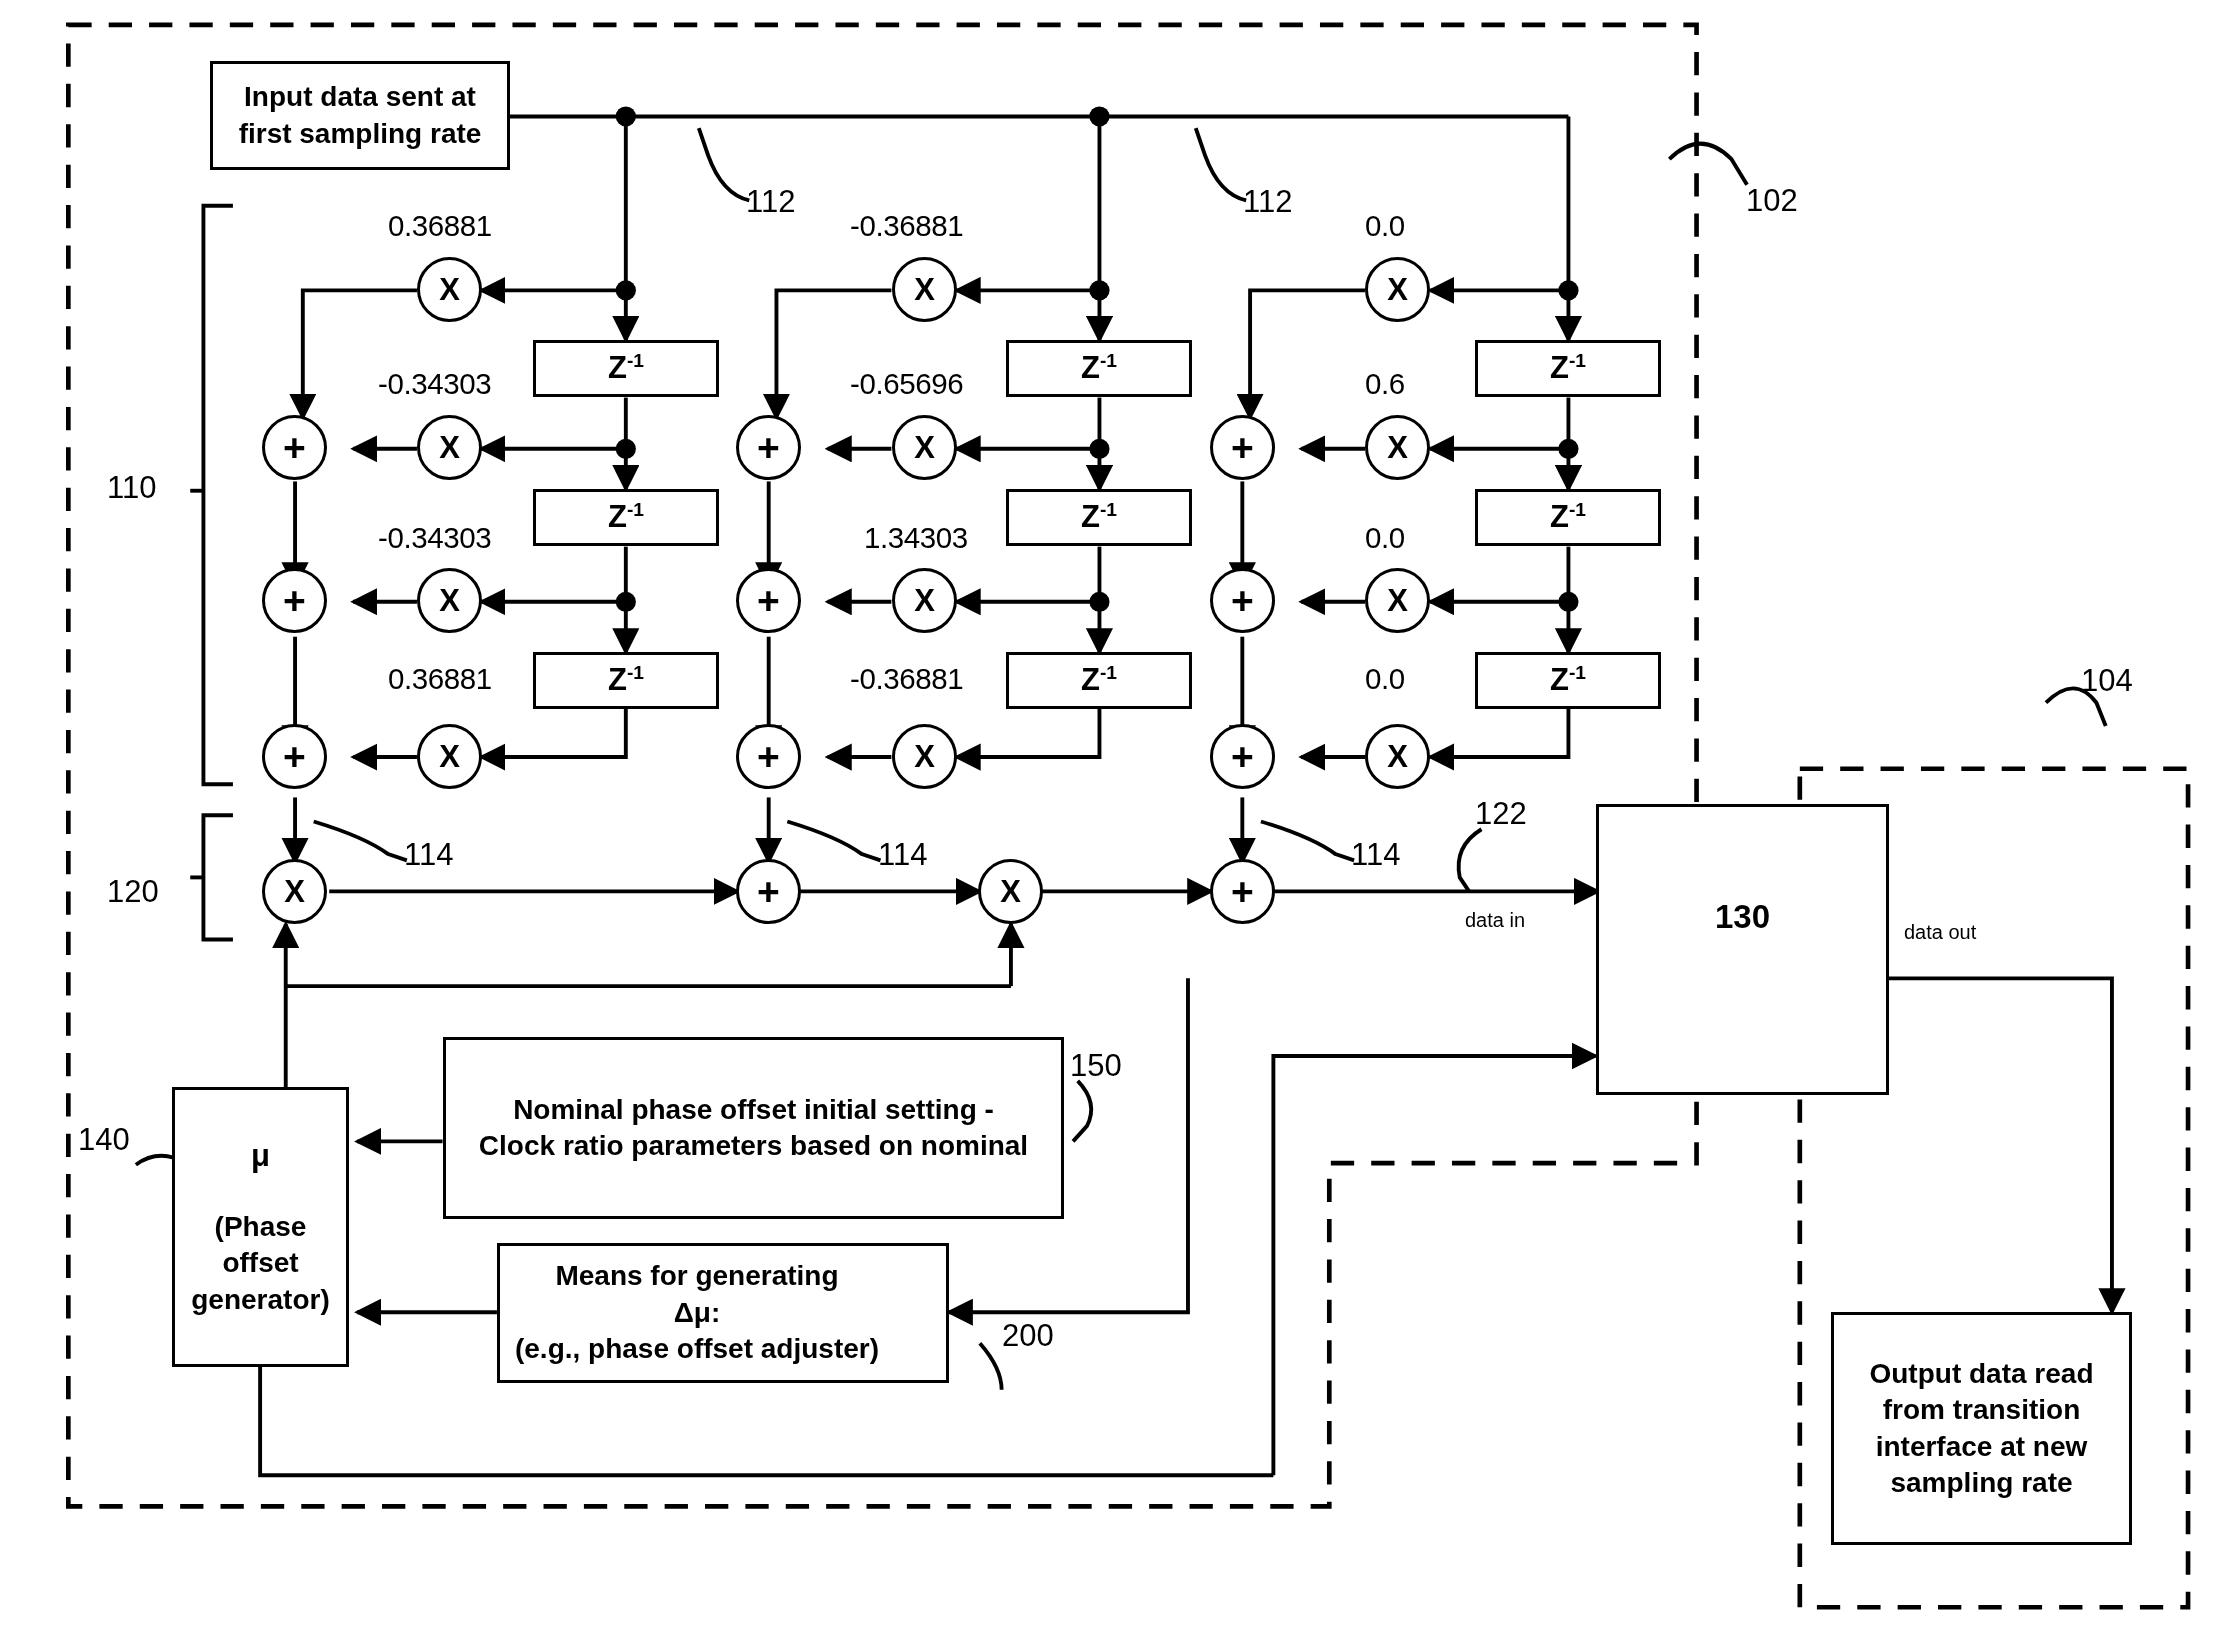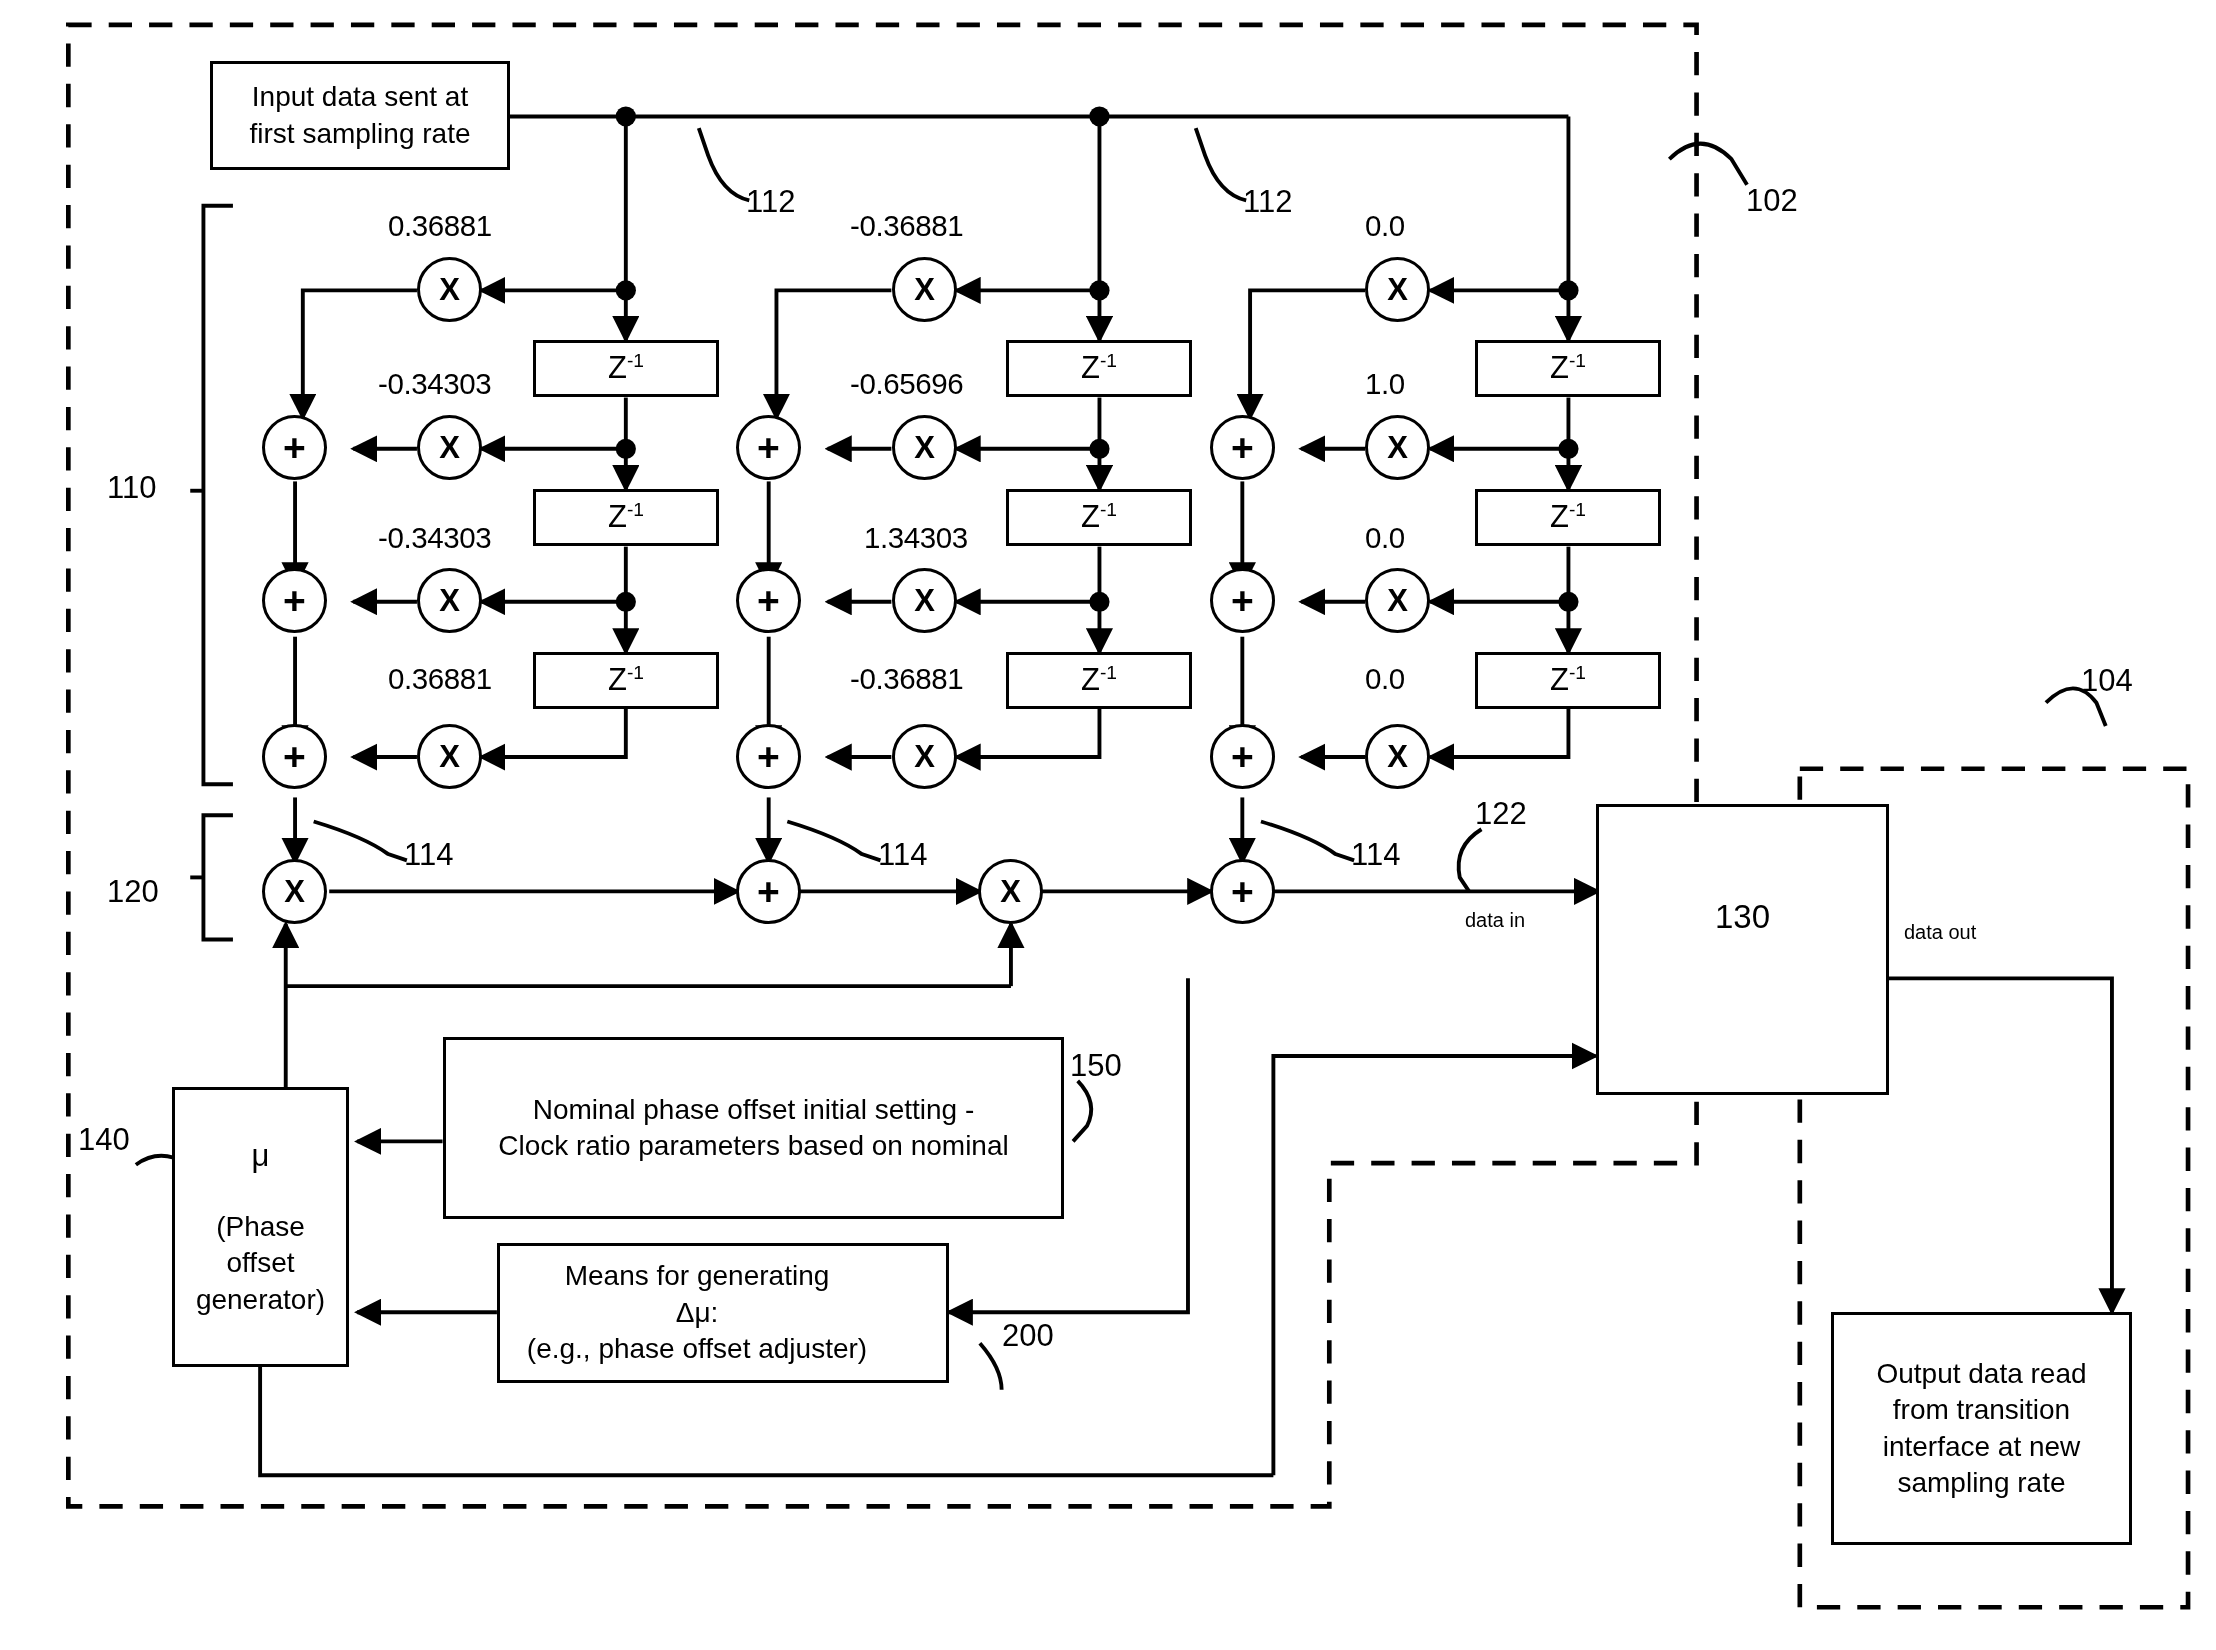--- a/index.html
+++ b/index.html
@@ -47,20 +47,21 @@
     font-family: "Liberation Sans", sans-serif;
     font-size: 28px;
     line-height: 1.30;
     text-align: center;
     color: #000;
     box-sizing: border-box;
     display: flex;
     flex-direction: column;
     align-items: center;
     justify-content: center;
+    font-weight: bold;
   }
   .hardbox {
     position: absolute;
     border: 3.9px solid #000;
     background: #fff;
     box-sizing: border-box;
   }
   .ztext {
     font-size: 31px;
   }
@@ -365,21 +366,21 @@
   <div class="lbl coef" style="left:378px; top:369px;">-0.34303</div>
   <div class="lbl coef" style="left:378px; top:523px;">-0.34303</div>
   <div class="lbl coef" style="left:388px; top:664px;">0.36881</div>
 
   <div class="lbl coef" style="left:850px; top:211px;">-0.36881</div>
   <div class="lbl coef" style="left:850px; top:369px;">-0.65696</div>
   <div class="lbl coef" style="left:864px; top:523px;text-align:right;">1.34303</div>
   <div class="lbl coef" style="left:850px; top:664px;">-0.36881</div>
 
   <div class="lbl coef" style="left:1365px; top:211px;">0.0</div>
-  <div class="lbl coef" style="left:1365px; top:369px;">1.0</div>
+  <div class="lbl coef" style="left:1365px; top:369px;">0.6</div>
   <div class="lbl coef" style="left:1365px; top:523px;">0.0</div>
   <div class="lbl coef" style="left:1365px; top:664px;">0.0</div>
 
   <div class="lbl refnum" style="left:746px; top:186px;">112</div>
   <div class="lbl refnum" style="left:1243px; top:186px;">112</div>
   <div class="lbl refnum" style="left:1746px; top:185px;">102</div>
   <div class="lbl refnum" style="left:2081px; top:665px;">104</div>
   <div class="lbl refnum" style="left:107px; top:472px;">110</div>
   <div class="lbl refnum" style="left:107px; top:860px;margin-top:16px;">120</div>
   <div class="lbl refnum" style="left:404px; top:839px;">114</div>

